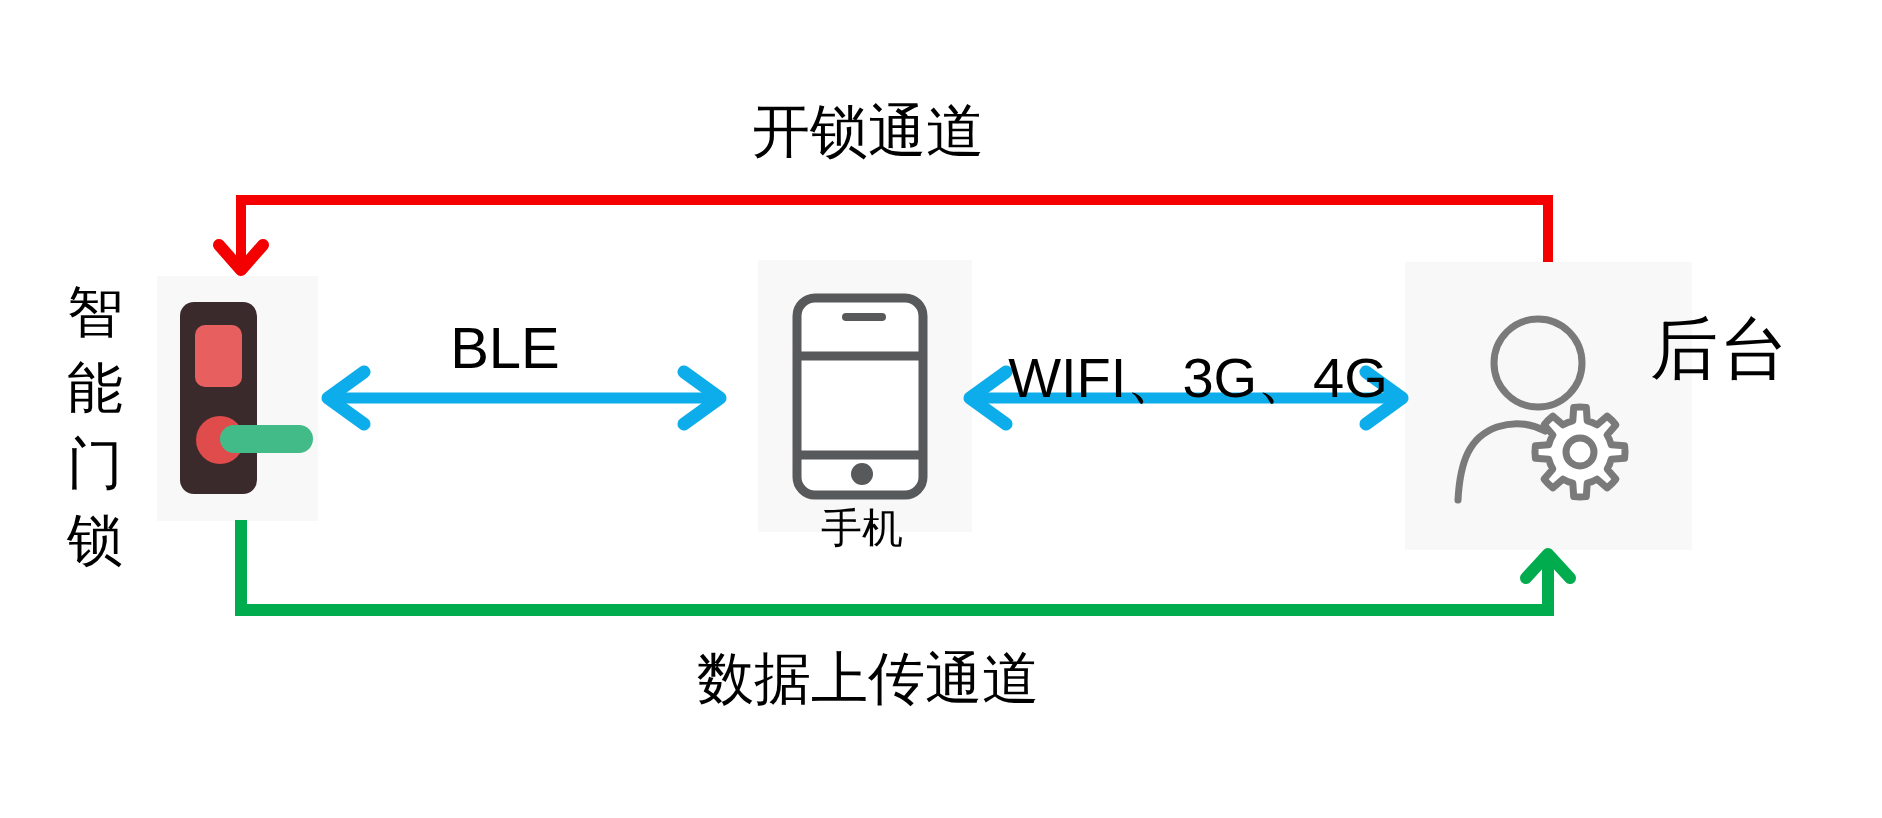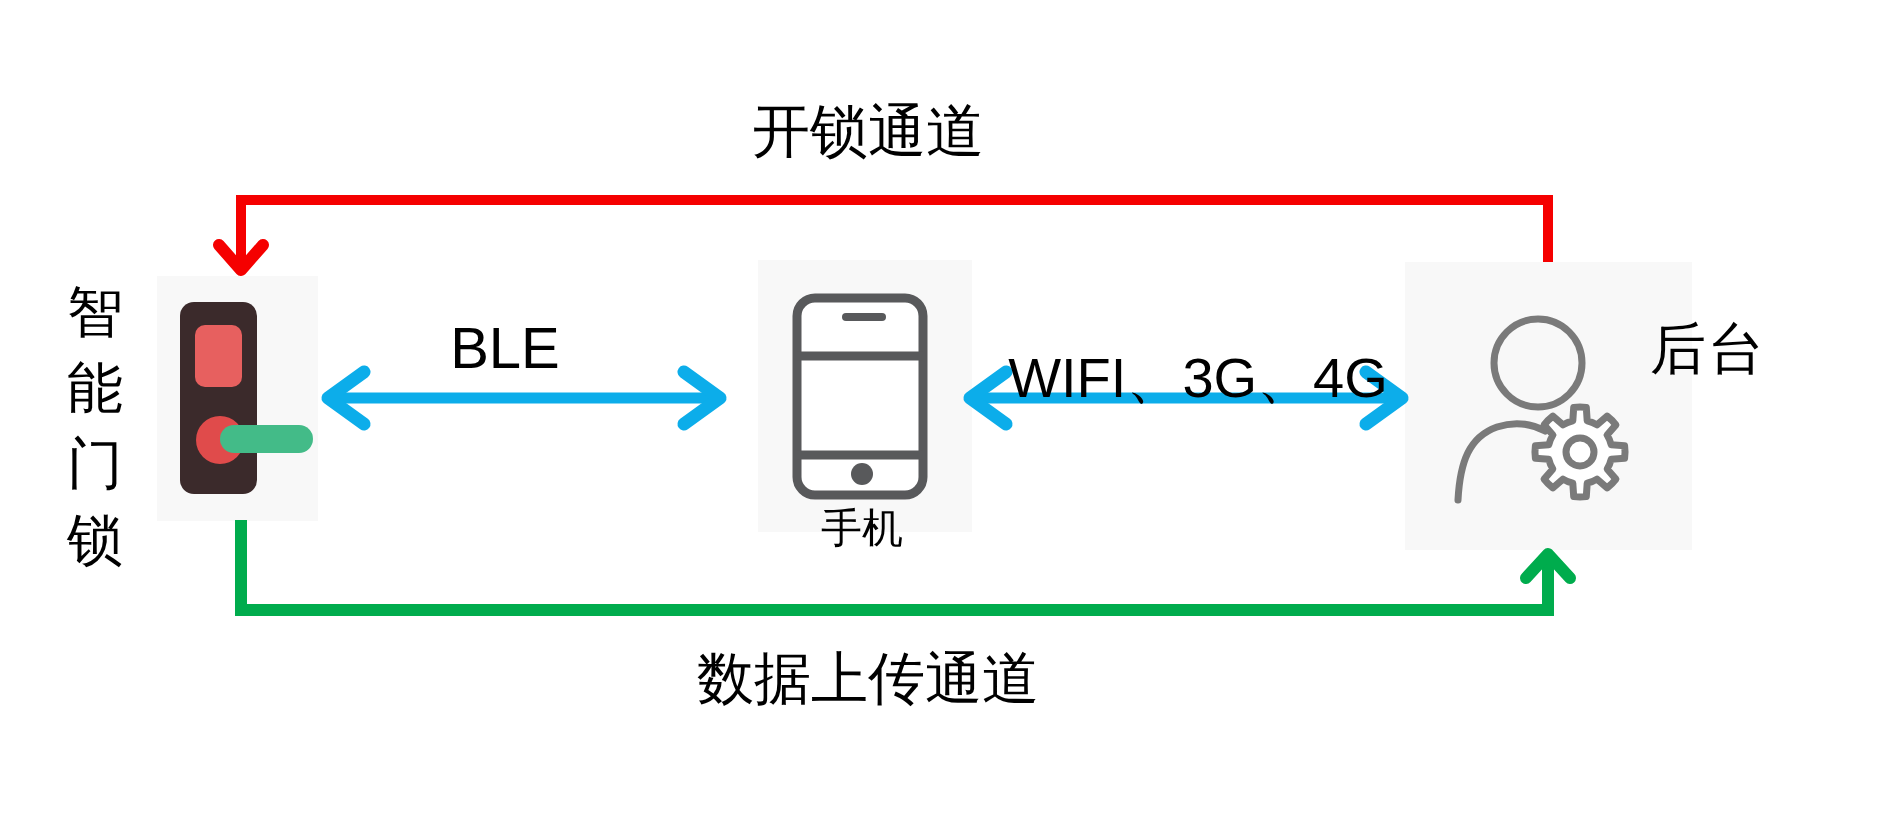--- a/index.html
+++ b/index.html
@@ -18,21 +18,21 @@
   .latin{font-family:"Liberation Sans", sans-serif;}
   .title-label{left:648px;top:101px;width:440px;font-size:58px;line-height:62px;}
   .upload-label{left:648px;top:648px;width:440px;font-size:57px;line-height:62px;}
   .ble-label{left:385px;top:318px;width:240px;font-size:58px;line-height:60px;}
   .wan-label{left:978px;top:320px;width:440px;font-size:56px;line-height:58px;margin-top:29px;}
   .phone-label{left:762px;top:498px;width:200px;font-size:41px;line-height:60px;}
   .lock-label{
     left:63px;top:274px;width:64px;font-size:56px;line-height:76px;
     display:flex;flex-direction:column;align-items:center;text-align:center;
   }
-  .backend-label{left:1650px;top:314px;width:124px;font-size:56px;line-height:70px;text-align:left;letter-spacing:2px;}
+  .backend-label{left:1650px;top:314px;width:124px;font-size:68px;line-height:70px;text-align:center;letter-spacing:2px;}
 </style>
 </head>
 <body>
 
 <div class="canvas">
 
   <div class="node-box lock-box">
     <svg width="161" height="245" viewBox="0 0 161 245">
       <rect x="23" y="26" width="77" height="192" rx="14" style="fill:var(--lock_body)"></rect>
       <rect x="38" y="49" width="47" height="62" rx="10" style="fill:var(--lock_panel)"></rect>

